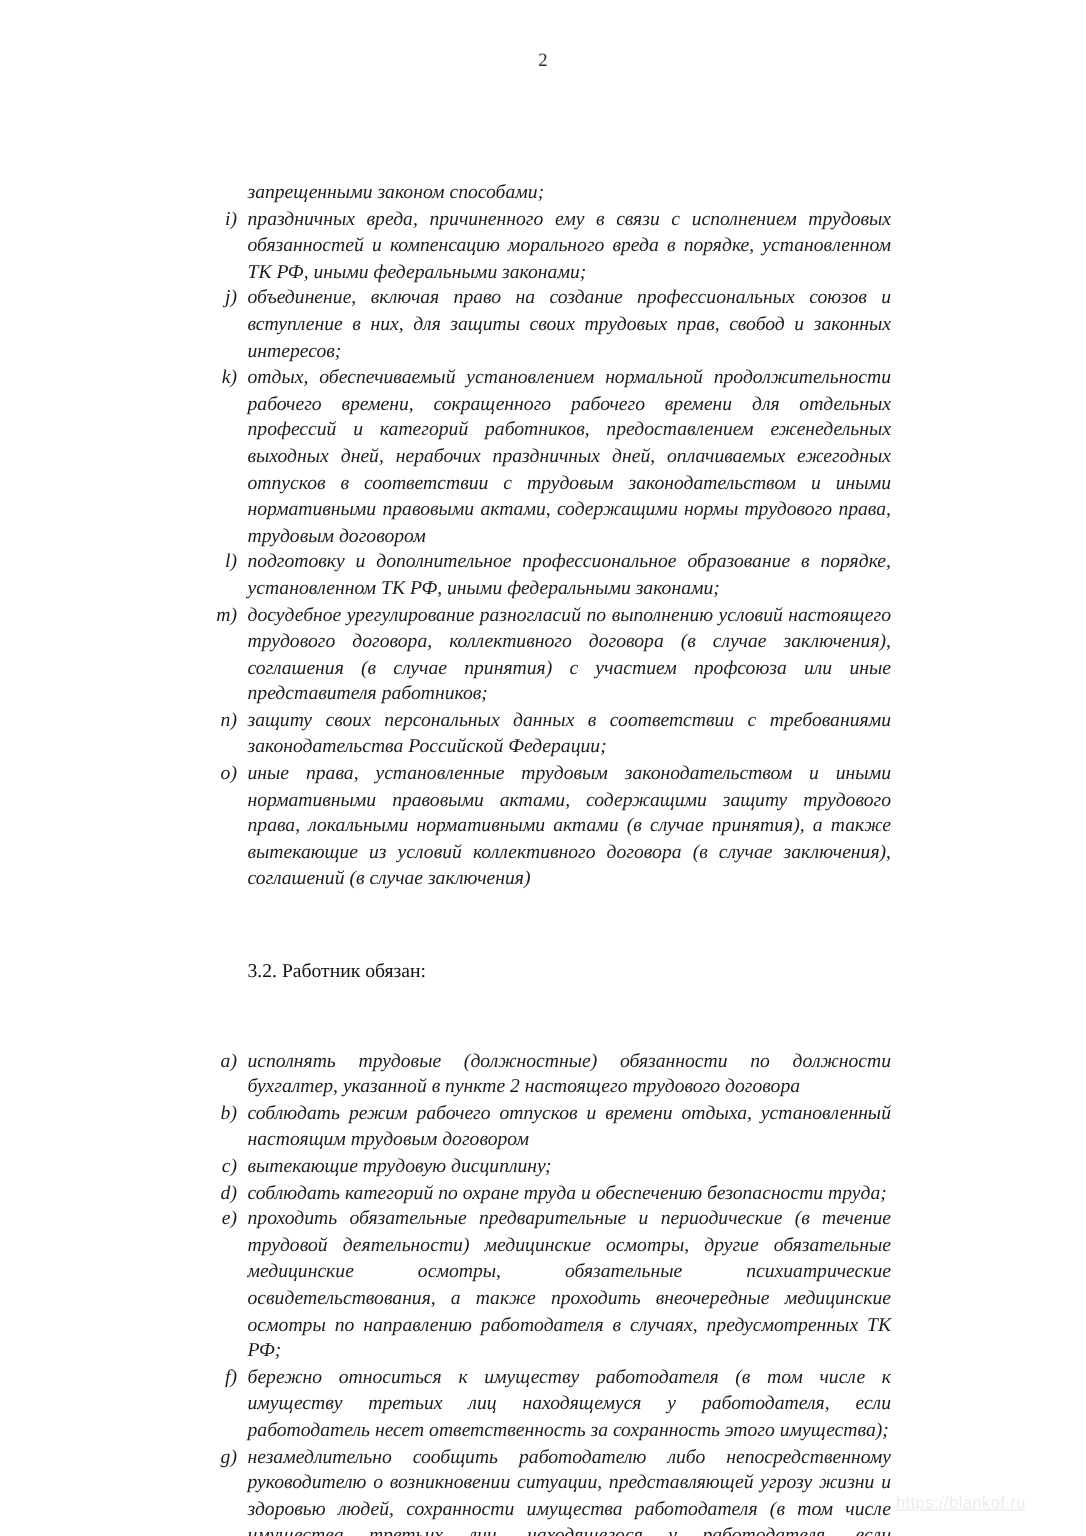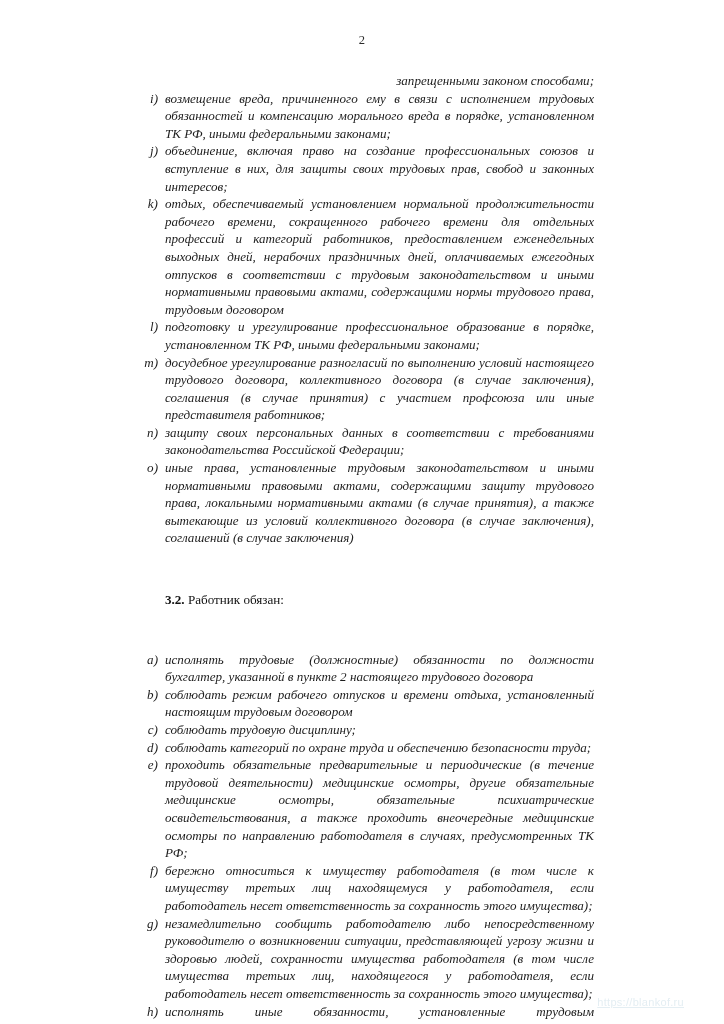--- a/index.html
+++ b/index.html
@@ -74,32 +74,33 @@
   .itxt.last {
     text-align: left;
   }
   
   .orphan-line {
     font-style: italic;
     font-size: 13.1px;
     line-height: 17.6px;
     padding-left: 37px;
     color: #1c1c1c;
-    text-align: right;
+    text-align: left;
+    margin-top: 47px;
   }
   .section-heading {
     margin-top: 44px;
     margin-bottom: 0;
     padding-left: 37px;
     font-size: 13.1px;
     line-height: 17.6px;
     color: #111;
   }
   .section-heading .num {
-    font-weight: bold;
+    font-weight: normal;
   }
   .section-heading .ttl {
     font-weight: normal;
   }
   .gap-after-heading {
     height: 42px;
   }
   .watermark {
     position: absolute;
     right: 40px;
@@ -119,33 +120,33 @@
 
   <div class="page-number">2</div>
 
   <div class="content">
 
     <div class="orphan-line">запрещенными законом способами;</div>
 
     <ol class="lettered">
       <li>
         <span class="marker">i)</span>
-        <span class="itxt">возмещение вреда, причиненного ему в связи с исполнением трудовых обязанностей и компенсацию морального вреда в порядке, установленном ТК РФ, иными федеральными законами;</span>
+        <span class="itxt">праздничных вреда, причиненного ему в связи с исполнением трудовых обязанностей и компенсацию морального вреда в порядке, установленном ТК РФ, иными федеральными законами;</span>
       </li>
       <li>
         <span class="marker">j)</span>
         <span class="itxt">объединение, включая право на создание профессиональных союзов и вступление в них, для защиты своих трудовых прав, свобод и законных интересов;</span>
       </li>
       <li>
         <span class="marker">k)</span>
         <span class="itxt">отдых, обеспечиваемый установлением нормальной продолжительности рабочего времени, сокращенного рабочего времени для отдельных профессий и категорий работников, предоставлением еженедельных выходных дней, нерабочих праздничных дней, оплачиваемых ежегодных отпусков в соответствии с трудовым законодательством и иными нормативными правовыми актами, содержащими нормы трудового права, трудовым договором</span>
       </li>
       <li>
         <span class="marker">l)</span>
-        <span class="itxt">подготовку и урегулирование профессиональное образование в порядке, установленном ТК РФ, иными федеральными законами;</span>
+        <span class="itxt">подготовку и дополнительное профессиональное образование в порядке, установленном ТК РФ, иными федеральными законами;</span>
       </li>
       <li>
         <span class="marker">m)</span>
         <span class="itxt">досудебное урегулирование разногласий по выполнению условий настоящего трудового договора, коллективного договора (в случае заключения), соглашения (в случае принятия) с участием профсоюза или иные представителя работников;</span>
       </li>
       <li>
         <span class="marker">n)</span>
         <span class="itxt">защиту своих персональных данных в соответствии с требованиями законодательства Российской Федерации;</span>
       </li>
       <li>
@@ -165,21 +166,21 @@
       <li>
         <span class="marker">a)</span>
         <span class="itxt">исполнять трудовые (должностные) обязанности по должности бухгалтер, указанной в пункте 2 настоящего трудового договора</span>
       </li>
       <li>
         <span class="marker">b)</span>
         <span class="itxt">соблюдать режим рабочего отпусков и времени отдыха, установленный настоящим трудовым   договором</span>
       </li>
       <li>
         <span class="marker">c)</span>
-        <span class="itxt last">соблюдать трудовую дисциплину;</span>
+        <span class="itxt last">вытекающие трудовую дисциплину;</span>
       </li>
       <li>
         <span class="marker">d)</span>
         <span class="itxt last">соблюдать категорий по охране труда и обеспечению безопасности труда;</span>
       </li>
       <li>
         <span class="marker">e)</span>
         <span class="itxt">проходить обязательные предварительные и периодические (в течение трудовой деятельности) медицинские осмотры, другие обязательные медицинские осмотры, обязательные психиатрические освидетельствования, а также проходить внеочередные медицинские осмотры по направлению работодателя в случаях, предусмотренных ТК РФ;</span>
       </li>
       <li>

